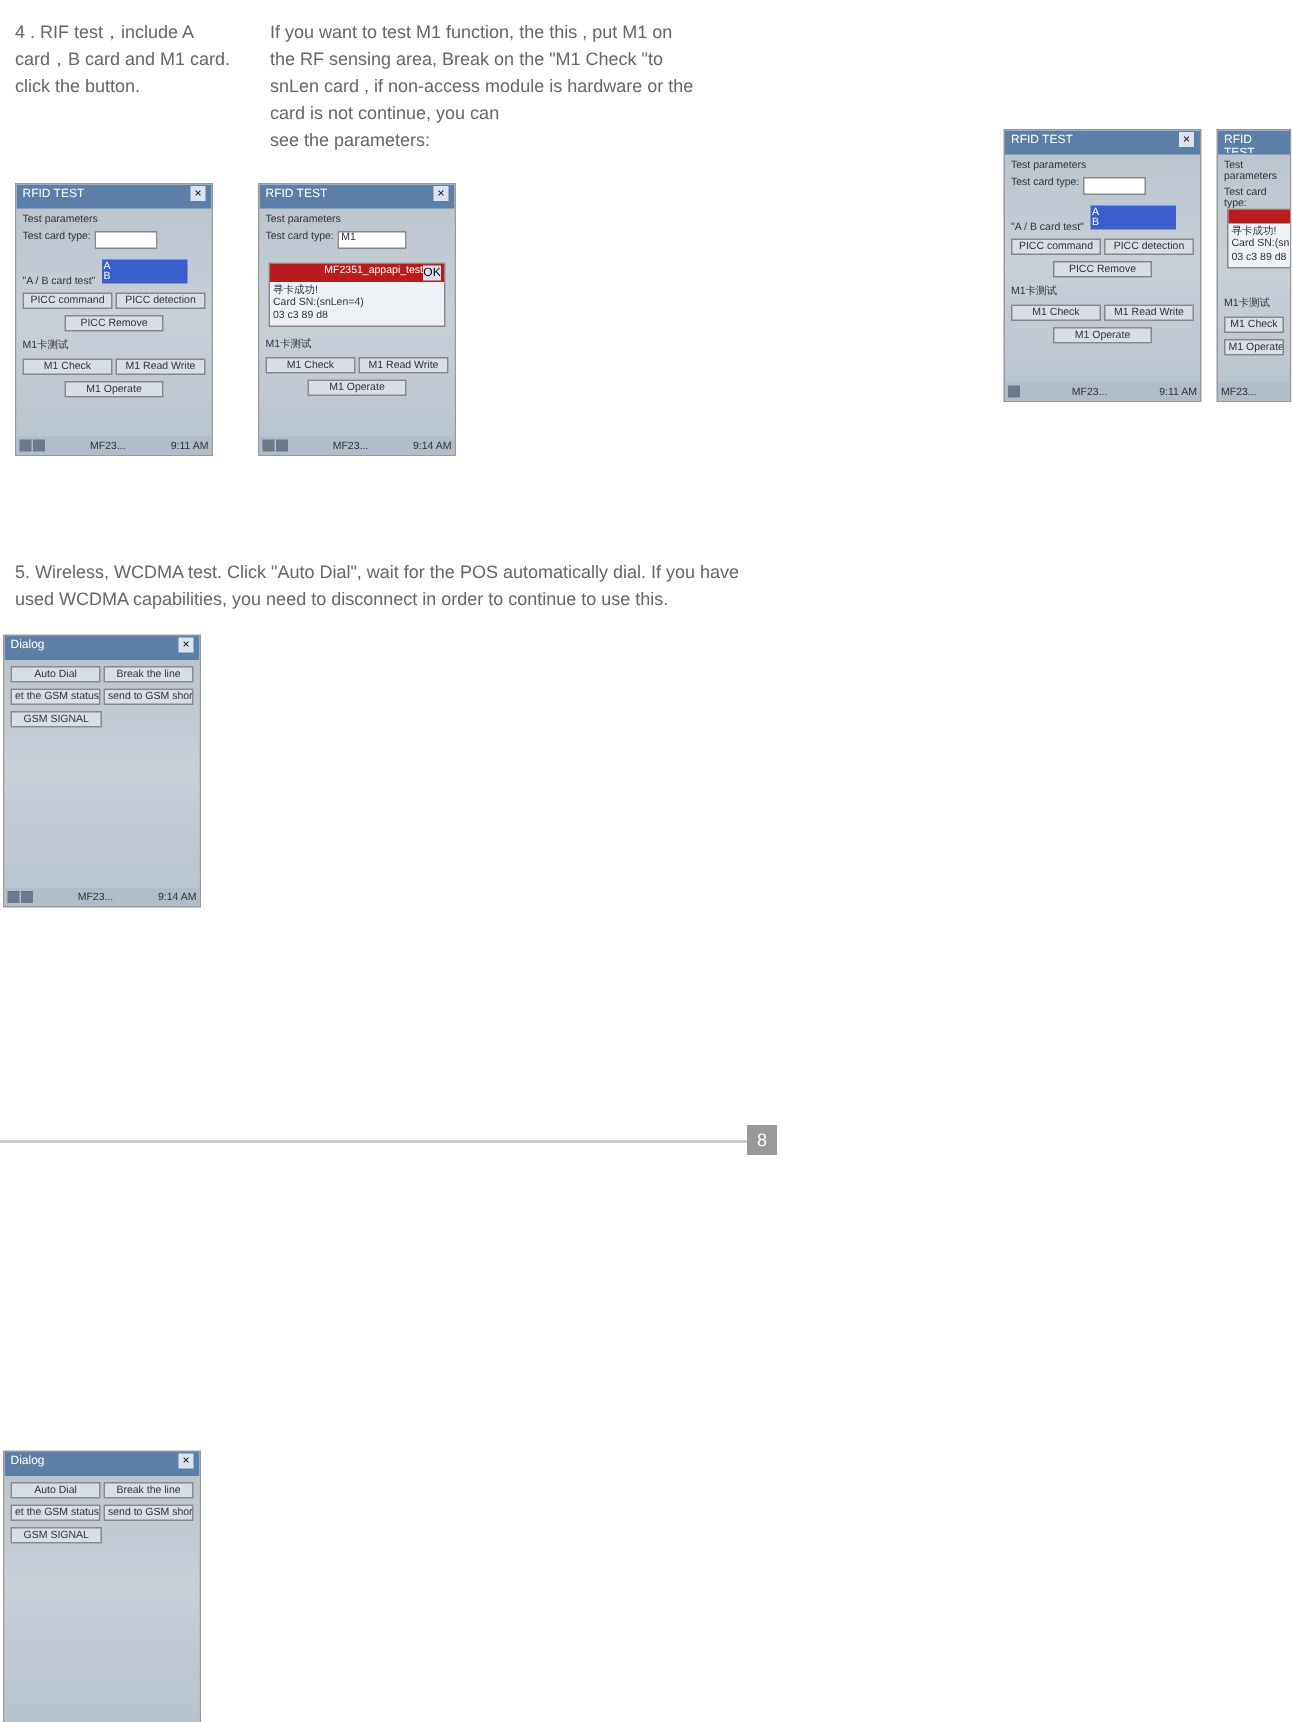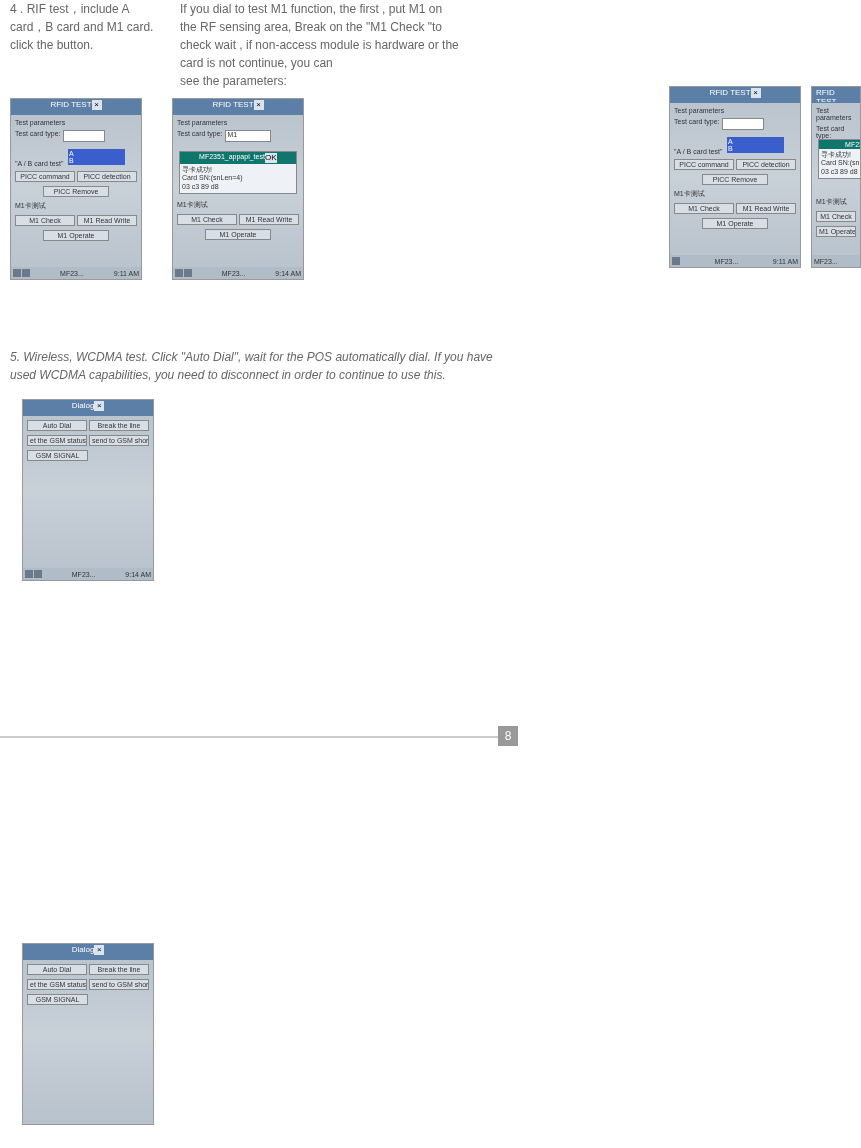--- a/index.html
+++ b/index.html
@@ -13,21 +13,21 @@
   }
   .container {
     width: 861px;
     position: relative;
   }
   .text-block {
     line-height: 1.5;
   }
   .top-row {
     display: flex;
-    padding: 0 10px;
+    padding: 12px 10px;
   }
   .left-text {
     width: 150px;
     margin-right: 20px;
   }
   .right-text {
     width: 310px;
   }
   .screenshot {
     display: inline-block;
@@ -41,21 +41,21 @@
   .ss-tiny  { width: 48px;  height: 180px; }
   .ss-title {
     position: absolute;
     top: 0; left: 0; right: 0;
     height: 14px;
     background: #5b7fa6;
     color: #fff;
     font-size: 8px;
     padding: 1px 4px;
     display: flex;
-    justify-content: center;
+    justify-content: space-between;
   }
   .ss-close {
     width: 10px; height: 10px;
     background: #dbe4ee;
     color: #000;
     font-size: 8px;
     text-align: center;
     line-height: 10px;
   }
   .ss-body {
@@ -96,26 +96,26 @@
   }
   .ss-popup {
     position: absolute;
     top: 36px; left: 4px; right: 4px;
     background: #eef2f6;
     border: 1px solid #888;
     padding: 2px;
     font-size: 7px;
   }
   .ss-popup-title {
-    background: #0f766e;
+    background: #b91c1c;
     color: #fff;
     margin: -2px -2px 2px -2px;
     padding: 1px 2px;
     display: flex;
-    justify-content: center;
+    justify-content: flex-end;
   }
   .ss-popup-line { color:#333; font-size:7px; line-height:1.2; }
   .ss-footer {
     position: absolute;
     bottom: 0; left: 0; right: 0;
     height: 12px;
     background: #b0bcc8;
     font-size: 7px;
     display: flex;
     align-items: center;
@@ -140,23 +140,22 @@
   .mid-text {
     padding: 10px;
     width: 490px;
     line-height: 1.4;
   }
   .section5 {
     padding: 10px;
     width: 490px;
     line-height: 1.5;
     margin-top: 50px;
-    font-style: italic;
-  }
-  .dialog-ss { width: 130px; height: 180px; margin: 5px 22px; }
+  }
+  .dialog-ss { width: 130px; height: 180px; margin: 5px 2px; }
   .dialog-body .ss-btn { width:auto; }
   .rule {
     border: none;
     border-top: 2px solid #ccc;
     margin: 30px 0 0 0;
     width: 500px;
   }
   .page-badge {
     position: absolute;
     left: 498px;
@@ -172,23 +171,23 @@
 </style>
 </head>
 <body>
 
 <div class="container">
 
   
   <div class="top-row">
     <div class="left-text text-block">4 . RIF test，include A card，B card and M1 card. click the button.</div>
     <div class="right-text text-block">
-      <span>If you dial to test M1 function, the first , put M1 on</span><br>
+      <span>If you want to test M1 function, the this , put M1 on</span><br>
       <span>the RF sensing area, Break on the "M1 Check "to</span><br>
-      <span>check wait , if non-access module is hardware or the</span><br>
+      <span>snLen card , if non-access module is hardware or the</span><br>
       <span>card is not continue, you can</span><br>
       <span>see the parameters:</span>
     </div>
   </div>
 
   
   <div class="screens-row">
 
     <div class="screenshot ss-small">
       <div class="ss-title">

